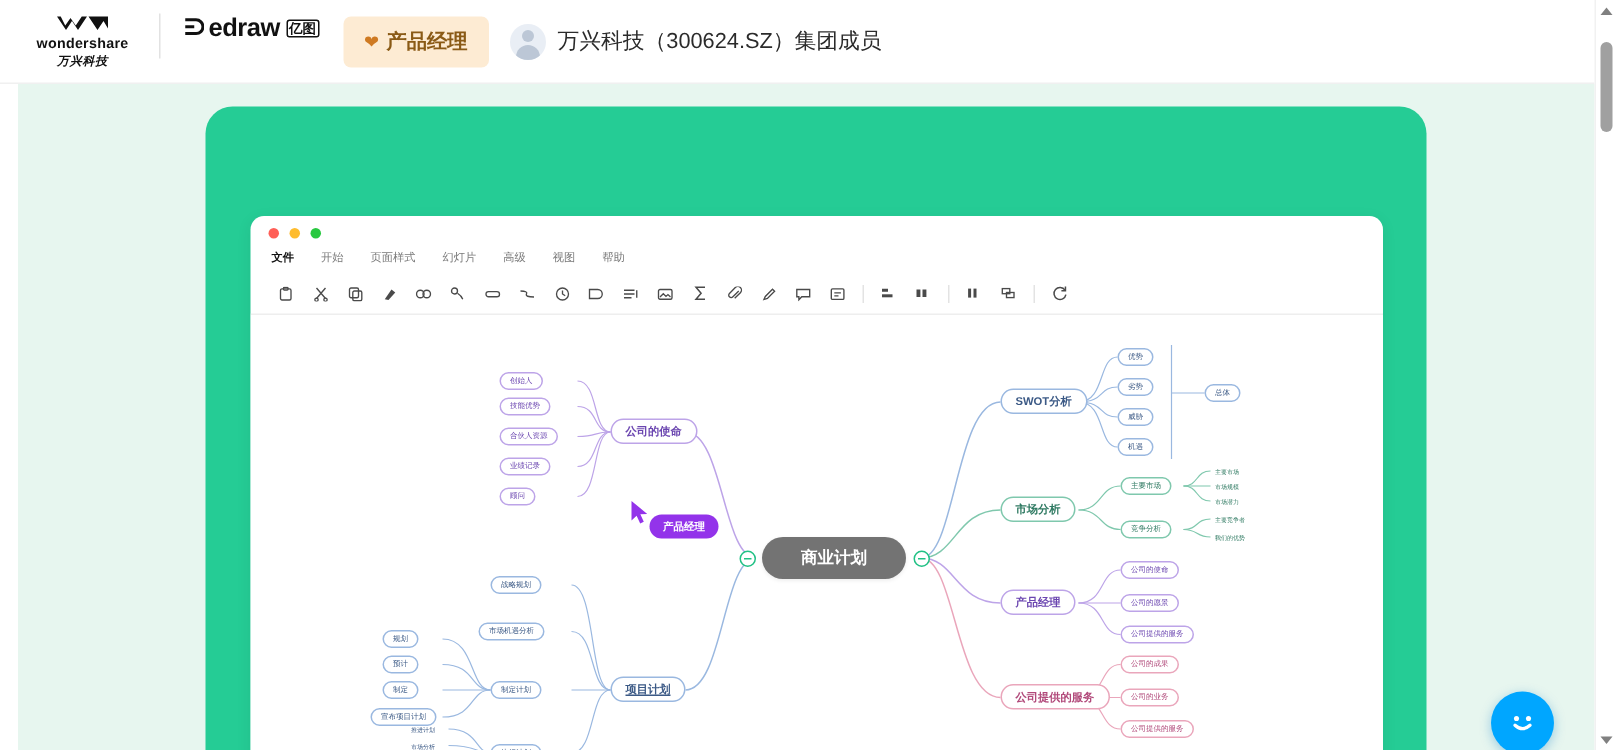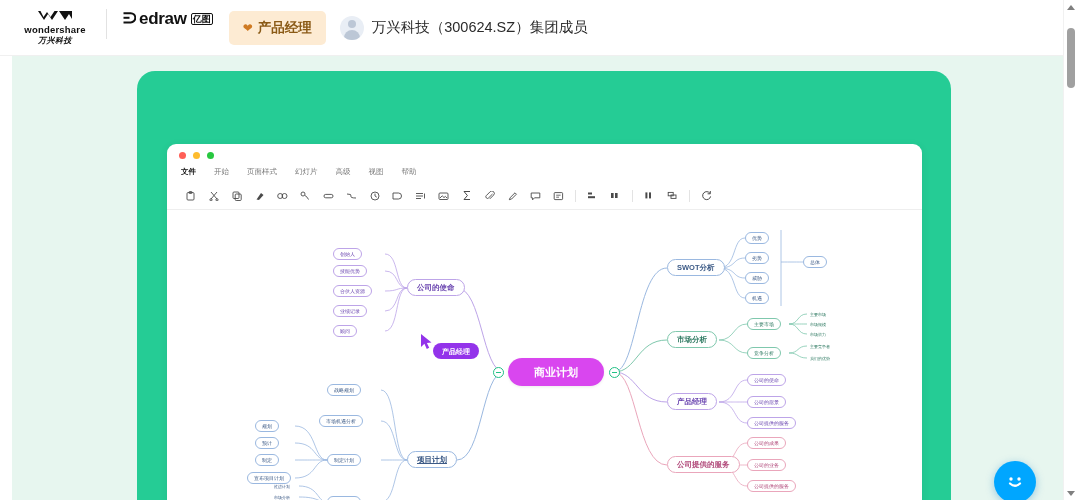--- a/index.html
+++ b/index.html
@@ -131,21 +131,21 @@
 
   
   .node {
     position: absolute;
     display: flex; align-items: center; justify-content: center;
     border-radius: 999px;
     white-space: nowrap;
     line-height: 1;
   }
   .node.central {
-    background: #d946ef; color: #ffffff;
+    background: #737373; color: #ffffff;
     font-size: 11px; font-weight: 700;
     padding: 0; width: 96px; height: 28px;
     box-shadow: 0 1px 3px rgba(0,0,0,.08);
   }
   .collapse-btn {
     position:absolute; width: 11px; height: 11px; border-radius: 50%;
     border: 1.2px solid #21c185; background: #fff;
     display:flex; align-items:center; justify-content:center;
   }
   .collapse-btn:before {

